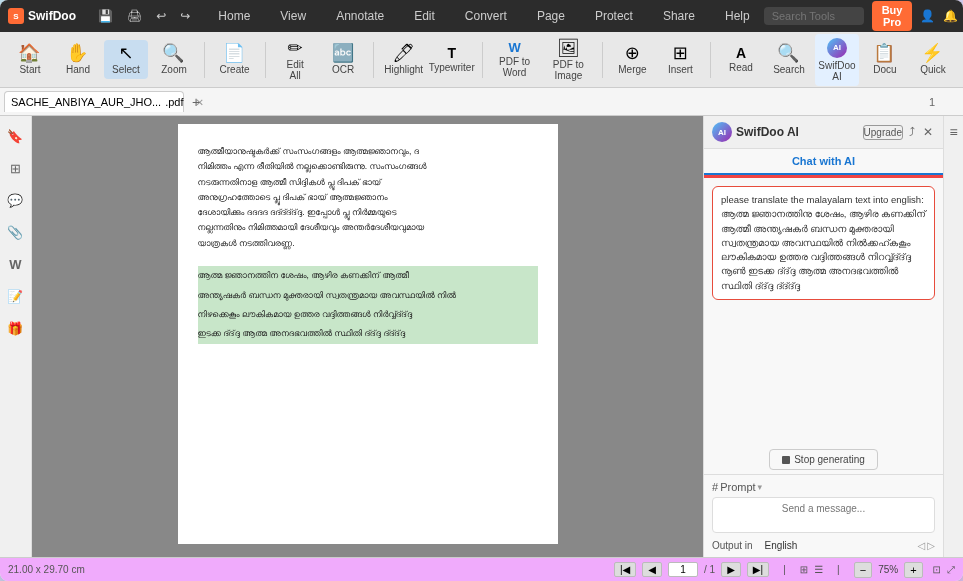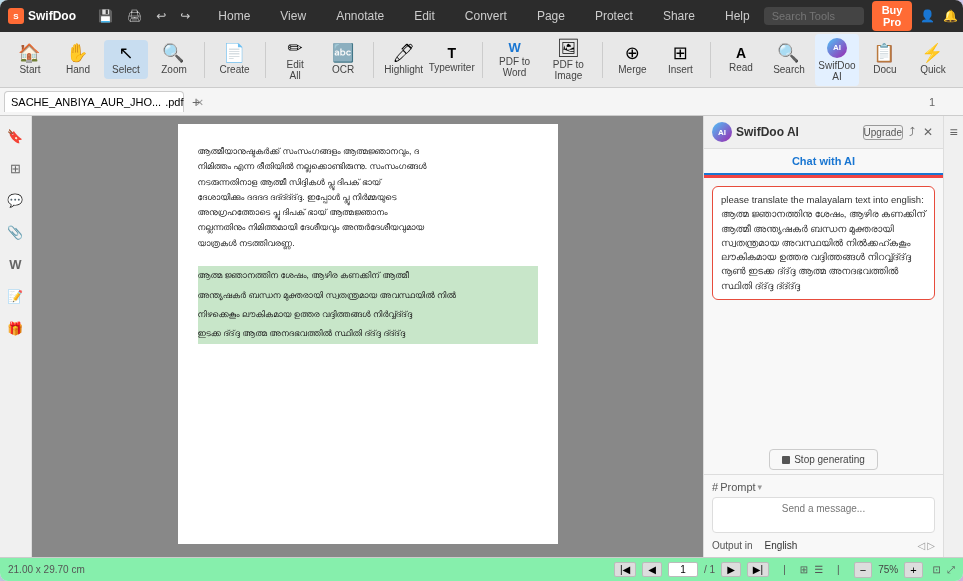--- a/index.html
+++ b/index.html
@@ -423,21 +423,21 @@
     .output-arrows {
       display: flex;
       gap: 2px;
       color: #999;
       font-size: 10px;
     }
 
     
     .status-bar {
       height: 24px;
-      background: #86efac;
+      background: #f0abfc;
       border-top: 1px solid #ccc;
       display: flex;
       align-items: center;
       padding: 0 8px;
       font-size: 10px;
       color: #555;
       flex-shrink: 0;
       gap: 8px;
     }
     .nav-btn {
@@ -610,22 +610,22 @@
       <div class="left-sidebar-icon">📝</div>
       <div class="left-sidebar-icon" style="color:#e74c3c;">🎁</div>
     </div>
 
     <div class="pdf-viewer">
       <div class="pdf-page">
         <div class="pdf-text">
           <p>ആത്മീയാനുഷ്ടകർക്ക് സംസംഗങ്ങളം ആത്മജ്ഞാനവും, ദ</p>
           <p>നിമിത്തം എന്ന രീതിയിൽ നല്ലക്കൊണ്ടിരുന്നു. സംസംഗങ്ങൾ</p>
           <p>നടരുന്നതിനാള ആത്മീ സിദ്ദികൾ പ്ലൂ ദിപക് ഭായ്</p>
+          <p>അനുഗ്രഹത്തോടെ പ്ലൂ ദിപക് ഭായ് ആത്മജ്ഞാനം</p>
           <p>ദേശായിക്കും ദദദദ ദദ്ദ്ദ്ദ്ദ്ദ. ഇപ്പോൾ പ്ലൂ നിർമ്മയുടെ</p>
-          <p>അനുഗ്രഹത്തോടെ പ്ലൂ ദിപക് ഭായ് ആത്മജ്ഞാനം</p>
           <p>നല്ലന്നതിനും നിമിത്തമായി ദേശീയവും അന്തർദേശീയവുമായ</p>
           <p>യാത്രകൾ നടത്തിവരണ്ണ.</p>
           <br>
           <span class="pdf-highlighted">ആത്മ ജ്ഞാനത്തിന ശേഷം, ആഴിര കണക്കിന് ആത്മീ</span>
           <span class="pdf-highlighted">അന്ത്യഷകർ ബന്ധന മുക്തരായി സ്വതന്ത്രമായ അവസ്ഥയിൽ നിൽ</span>
           <span class="pdf-highlighted">നിഴക്കെകൂം ലൗകികമായ ഉത്തര വദ്ദിത്തങ്ങൾ നിർവ്വ്ദ്ദ്ദ്ദ</span>
           <span class="pdf-highlighted">ഇടക്ക ദ്ദ്ദ്ദ ആത്മ അനദഭവത്തിൽ സ്ഥിതി ദ്ദ്ദ്ദ ദ്ദ്ദ്ദ്ദ</span>
         </div>
       </div>
     </div>

